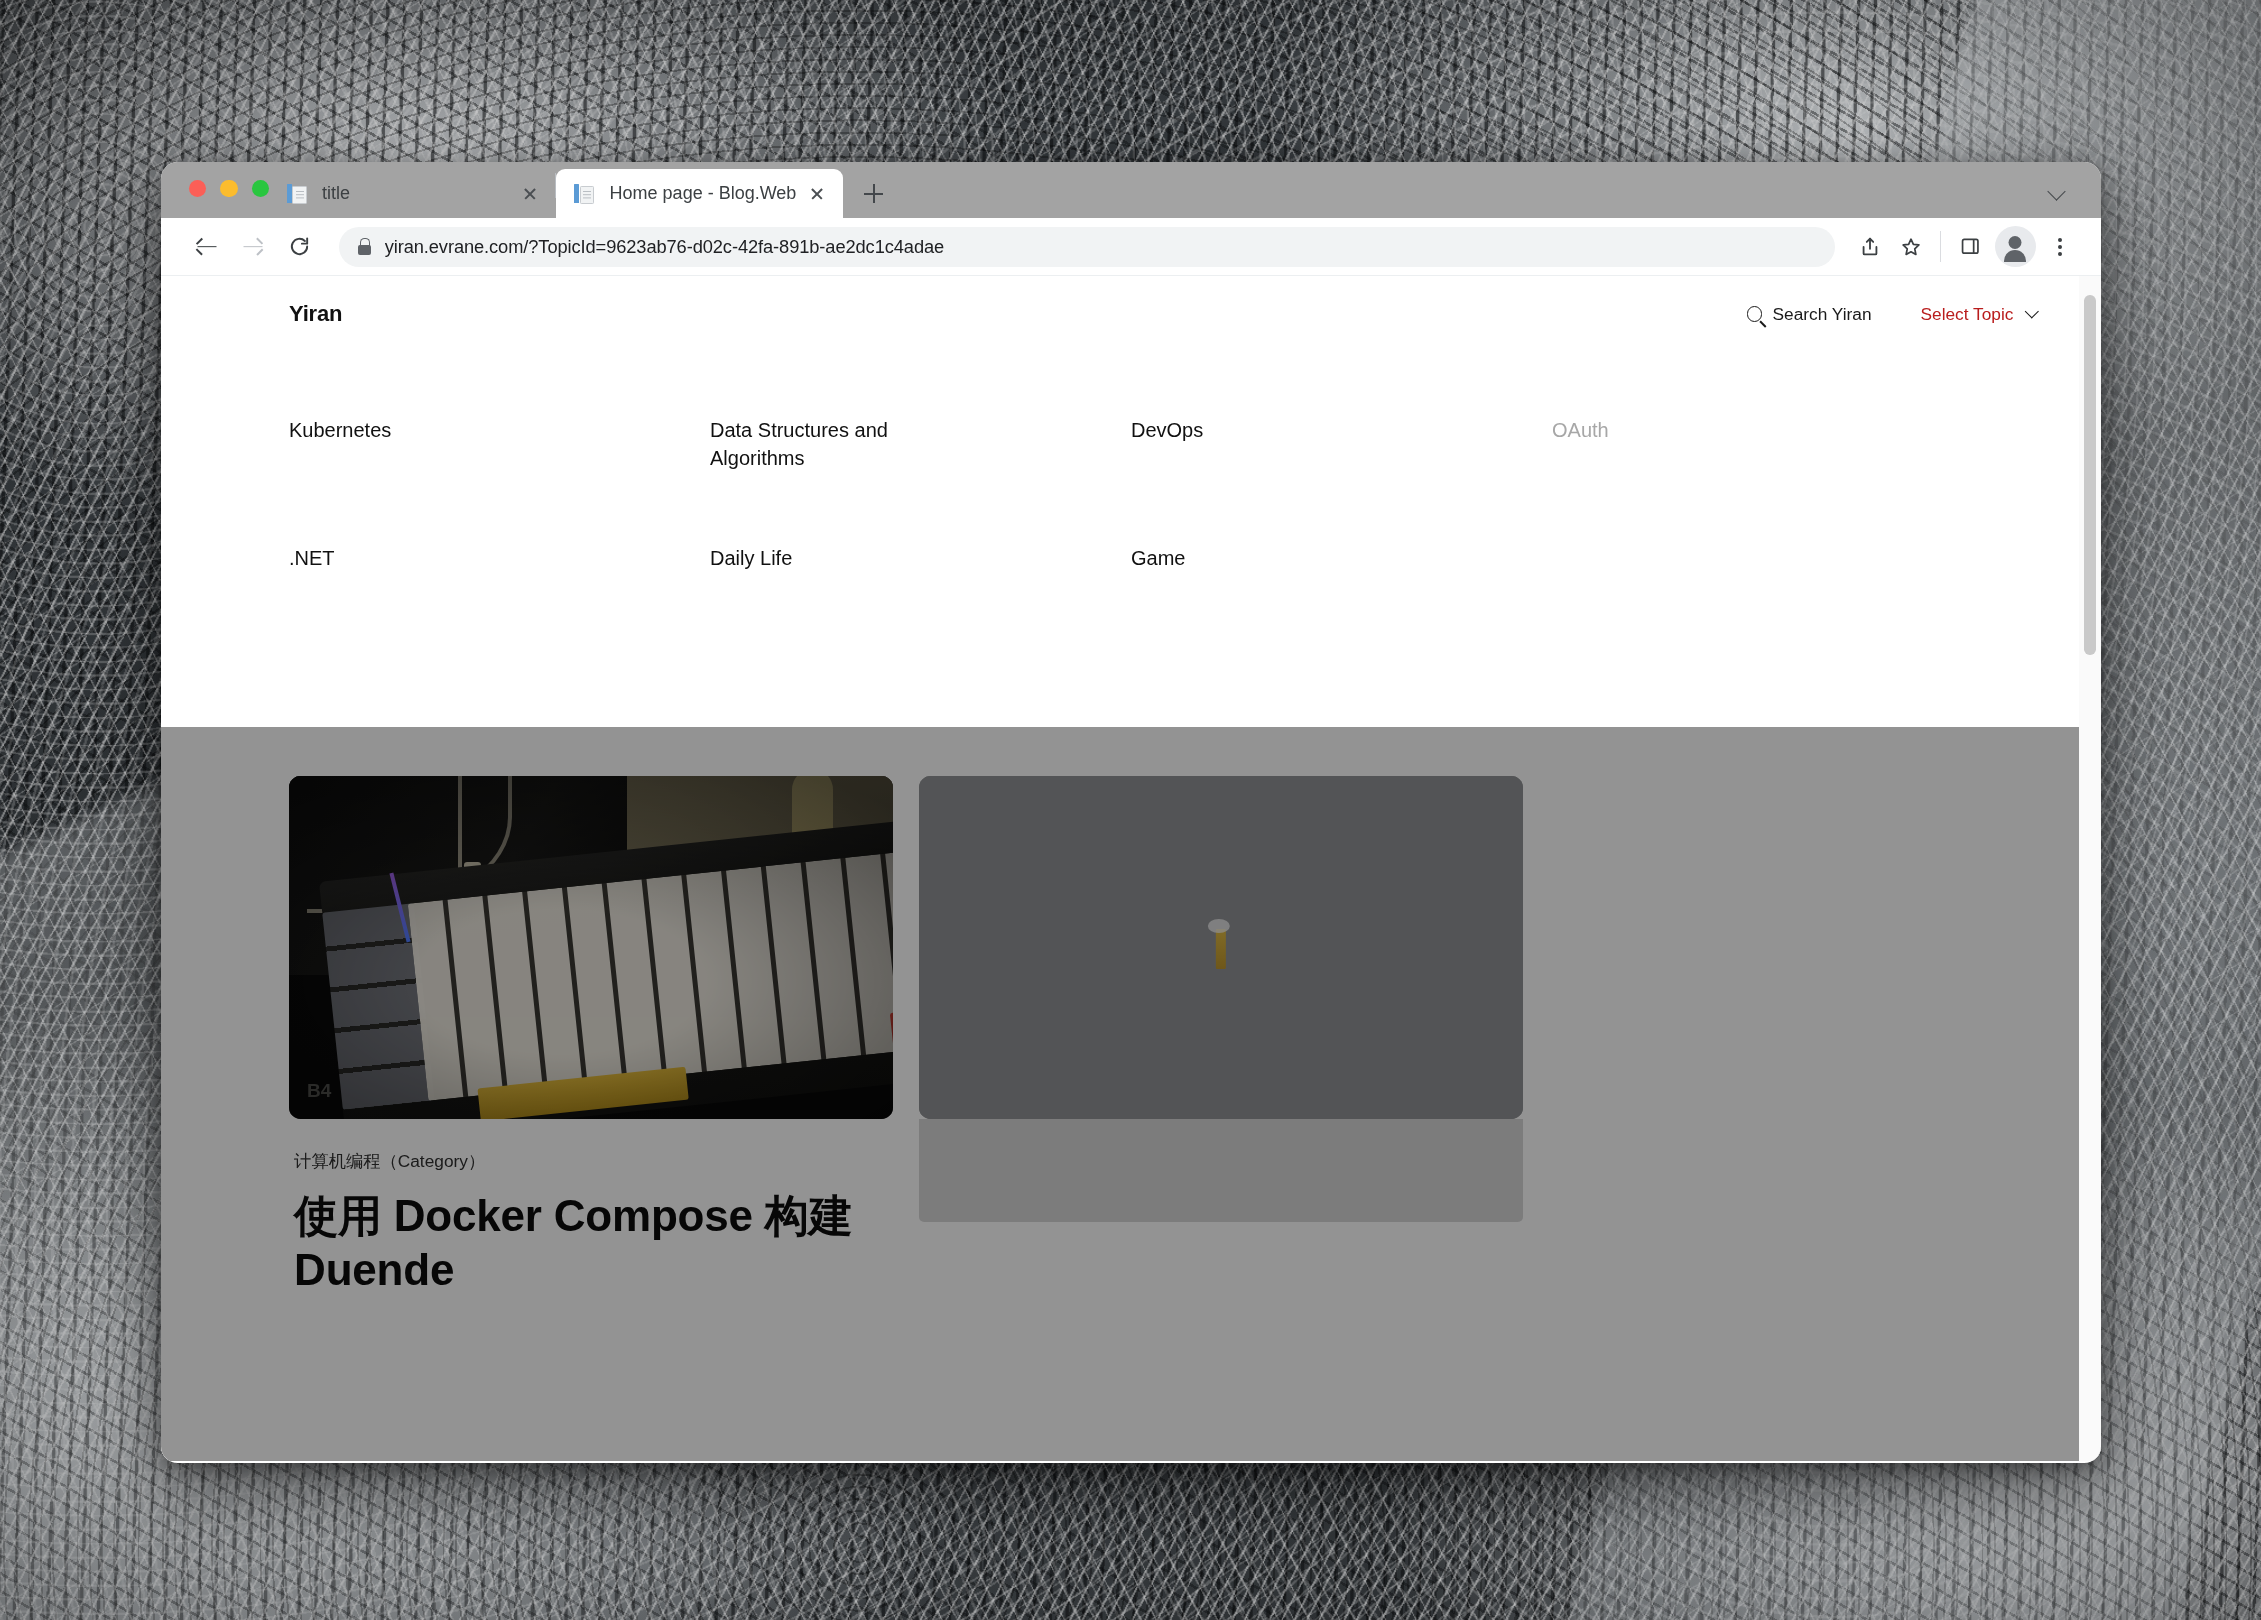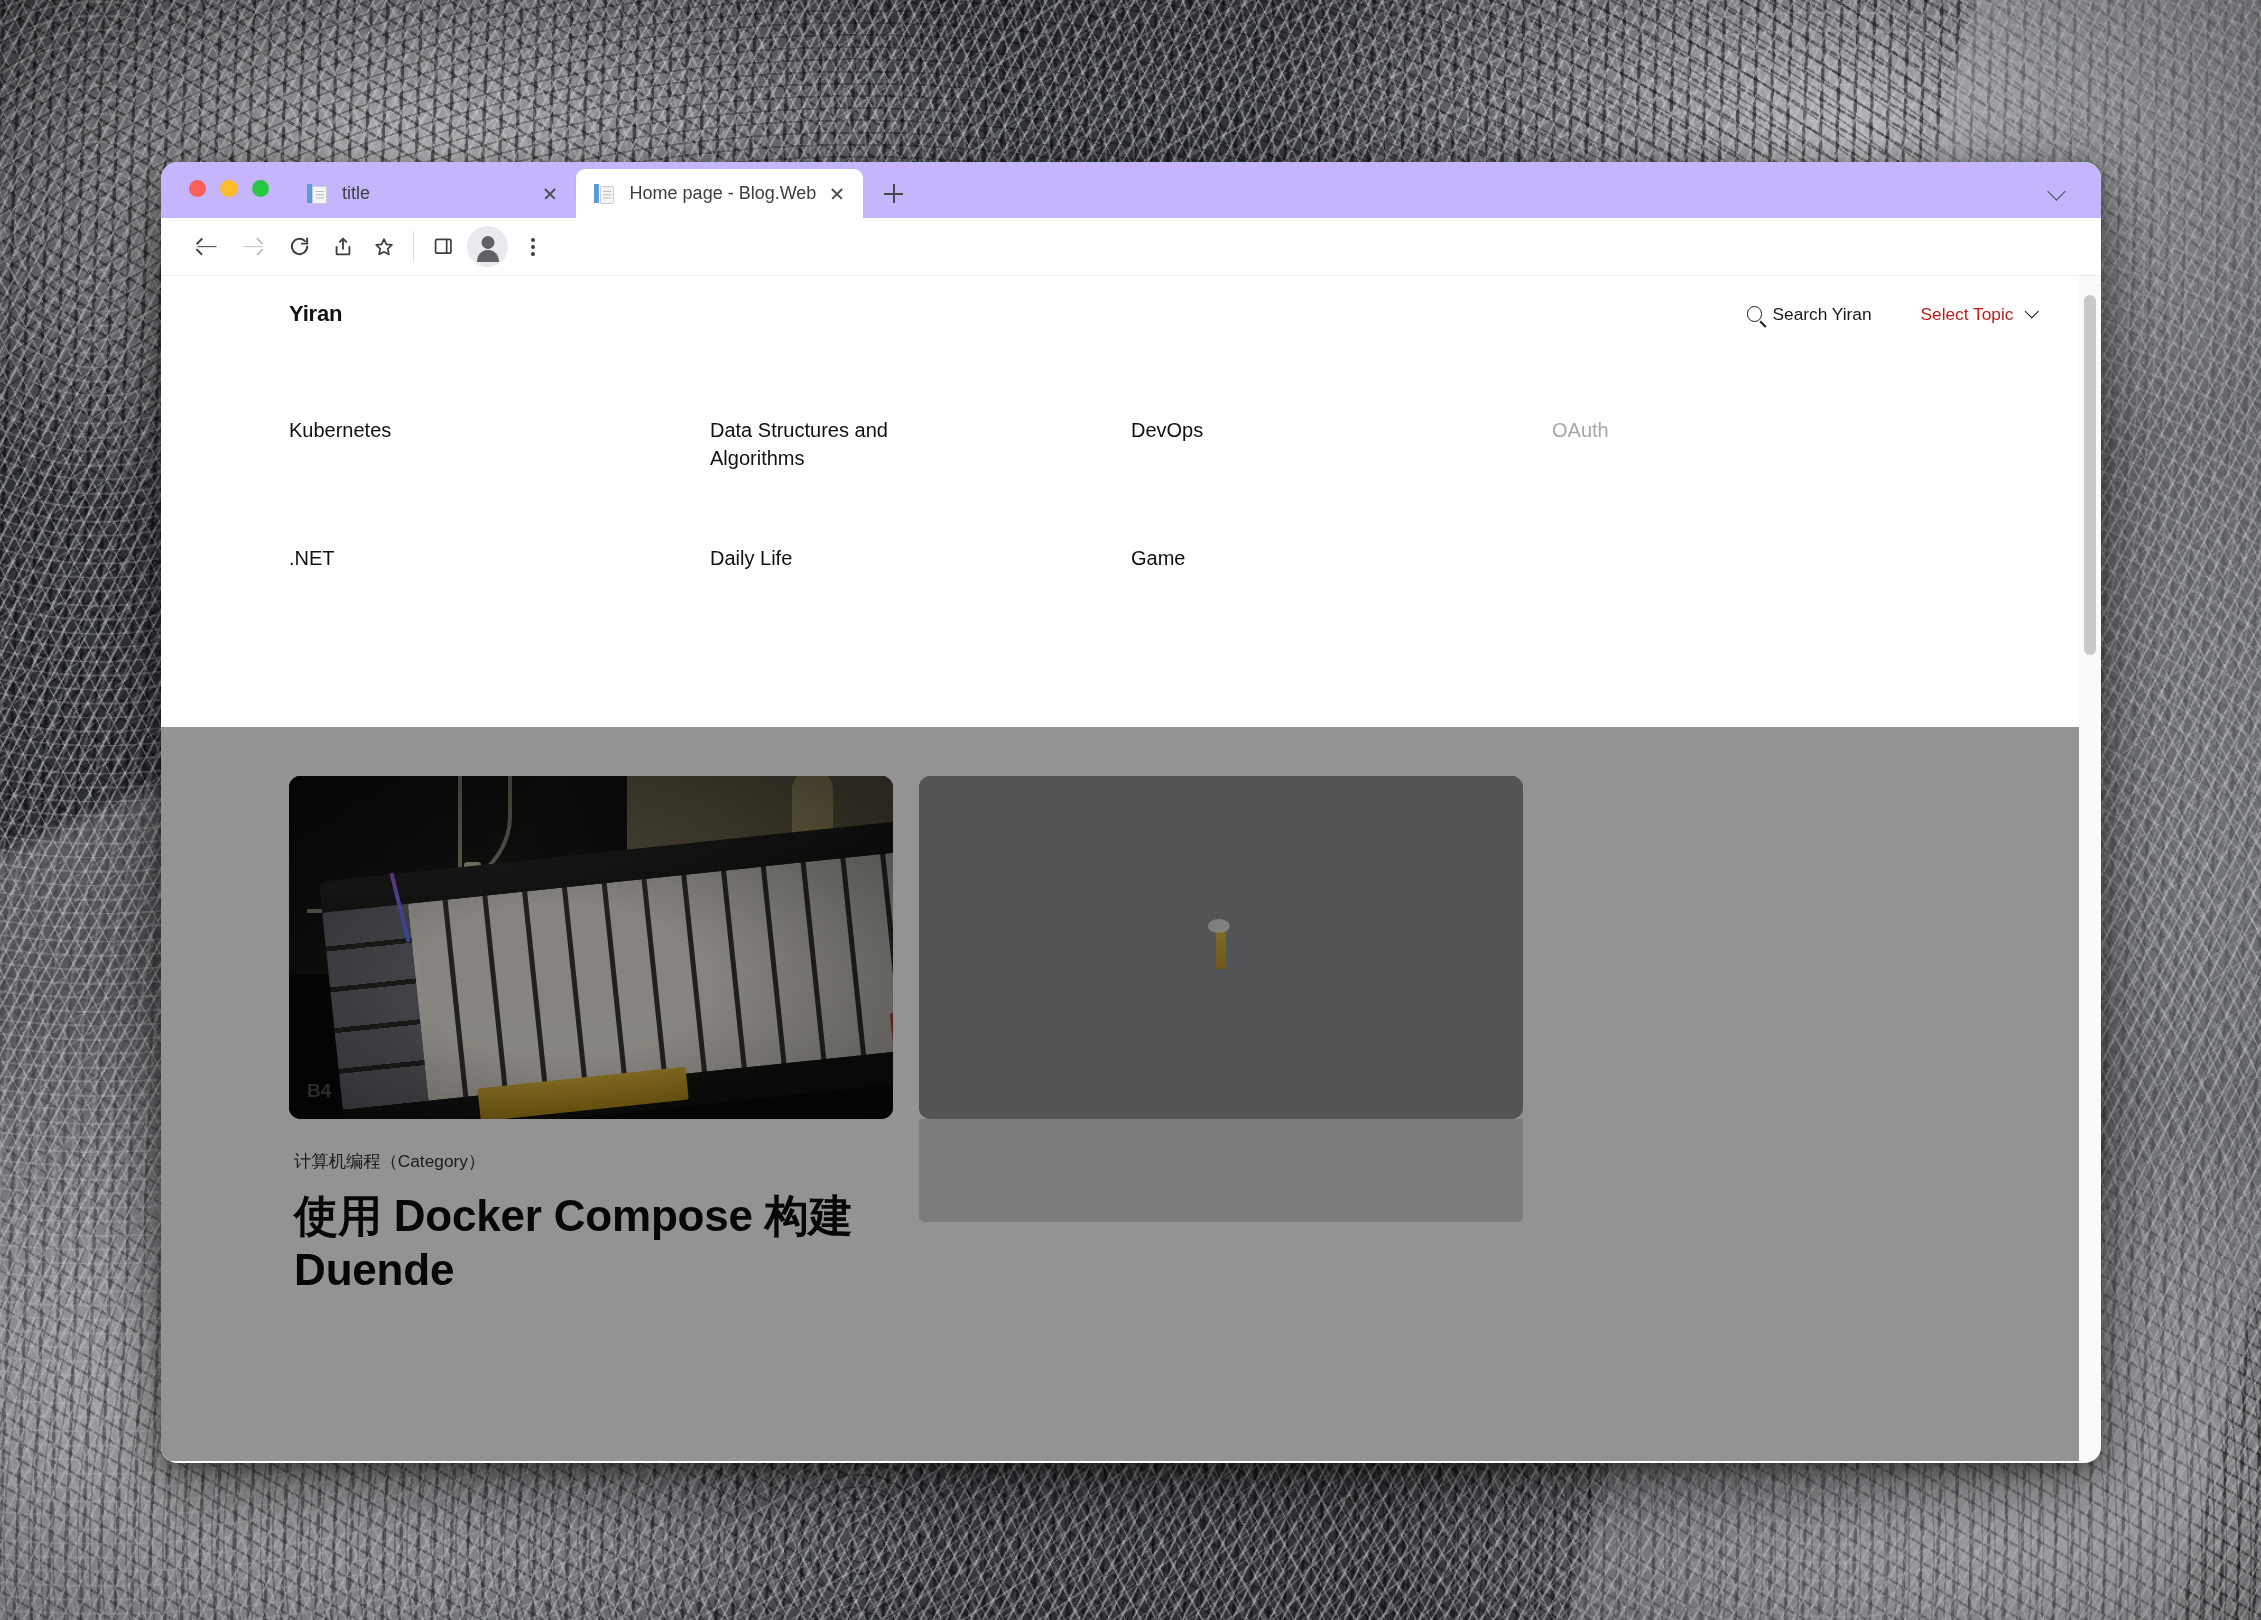--- a/index.html
+++ b/index.html
@@ -82,24 +82,24 @@
     border-radius: 16.7px;
     overflow: hidden;
     background: #ffffff;
     box-shadow: 0 26px 77px rgba(0,0,0,0.55), 0 5.1px 19px rgba(0,0,0,0.35);
   }
 
   
   .tabstrip {
     position: relative;
     height: 56px;
-    background: #c4b5fd;
+    background: #a3a3a3;
     display: flex;
     align-items: center;
-    padding-left: 44px;
+    padding-left: 24px;
   }
   .traffic {
     display: flex;
     align-items: center;
     gap: 14px;
     position: absolute;
     left: 28px;
     top: 18px;
   }
   .dot { width: 17.3px; height: 17.3px; border-radius: 50%; }
@@ -788,20 +788,24 @@
     <div class="nav-btn">
         <span class="arrow-right"></span>
       </div>
     <div class="reload">
       <svg width="23" height="23" viewBox="0 0 24 24" fill="none">
         <path d="M20 12a8 8 0 1 1-2.4-5.7" stroke="#3c4043" stroke-width="2" stroke-linecap="round"></path>
         <path d="M20 3.5V9h-5.5" stroke="#3c4043" stroke-width="2" stroke-linecap="round" stroke-linejoin="round"></path>
       </svg>
     </div>
 
+    <div class="omnibox">
+      <span class="lock"></span>
+      <span class="url">yiran.evrane.com/?TopicId=9623ab76-d02c-42fa-891b-ae2dc1c4adae</span>
+    </div>
 
     <div class="tb-icon">
       <svg width="22" height="22" viewBox="0 0 24 24" fill="none" style="position:absolute;left:9.6px;top:9.6px">
         <path d="M12 3v11" stroke="#3c4043" stroke-width="2" stroke-linecap="round"></path>
         <path d="M8.5 6.5L12 3l3.5 3.5" stroke="#3c4043" stroke-width="2" stroke-linecap="round" stroke-linejoin="round"></path>
         <path d="M5 12v7a1 1 0 0 0 1 1h12a1 1 0 0 0 1-1v-7" stroke="#3c4043" stroke-width="2" stroke-linecap="round"></path>
       </svg>
     </div>
     <div class="tb-icon">
       <svg width="22" height="22" viewBox="0 0 24 24" fill="none" style="position:absolute;left:9.6px;top:9.6px">

